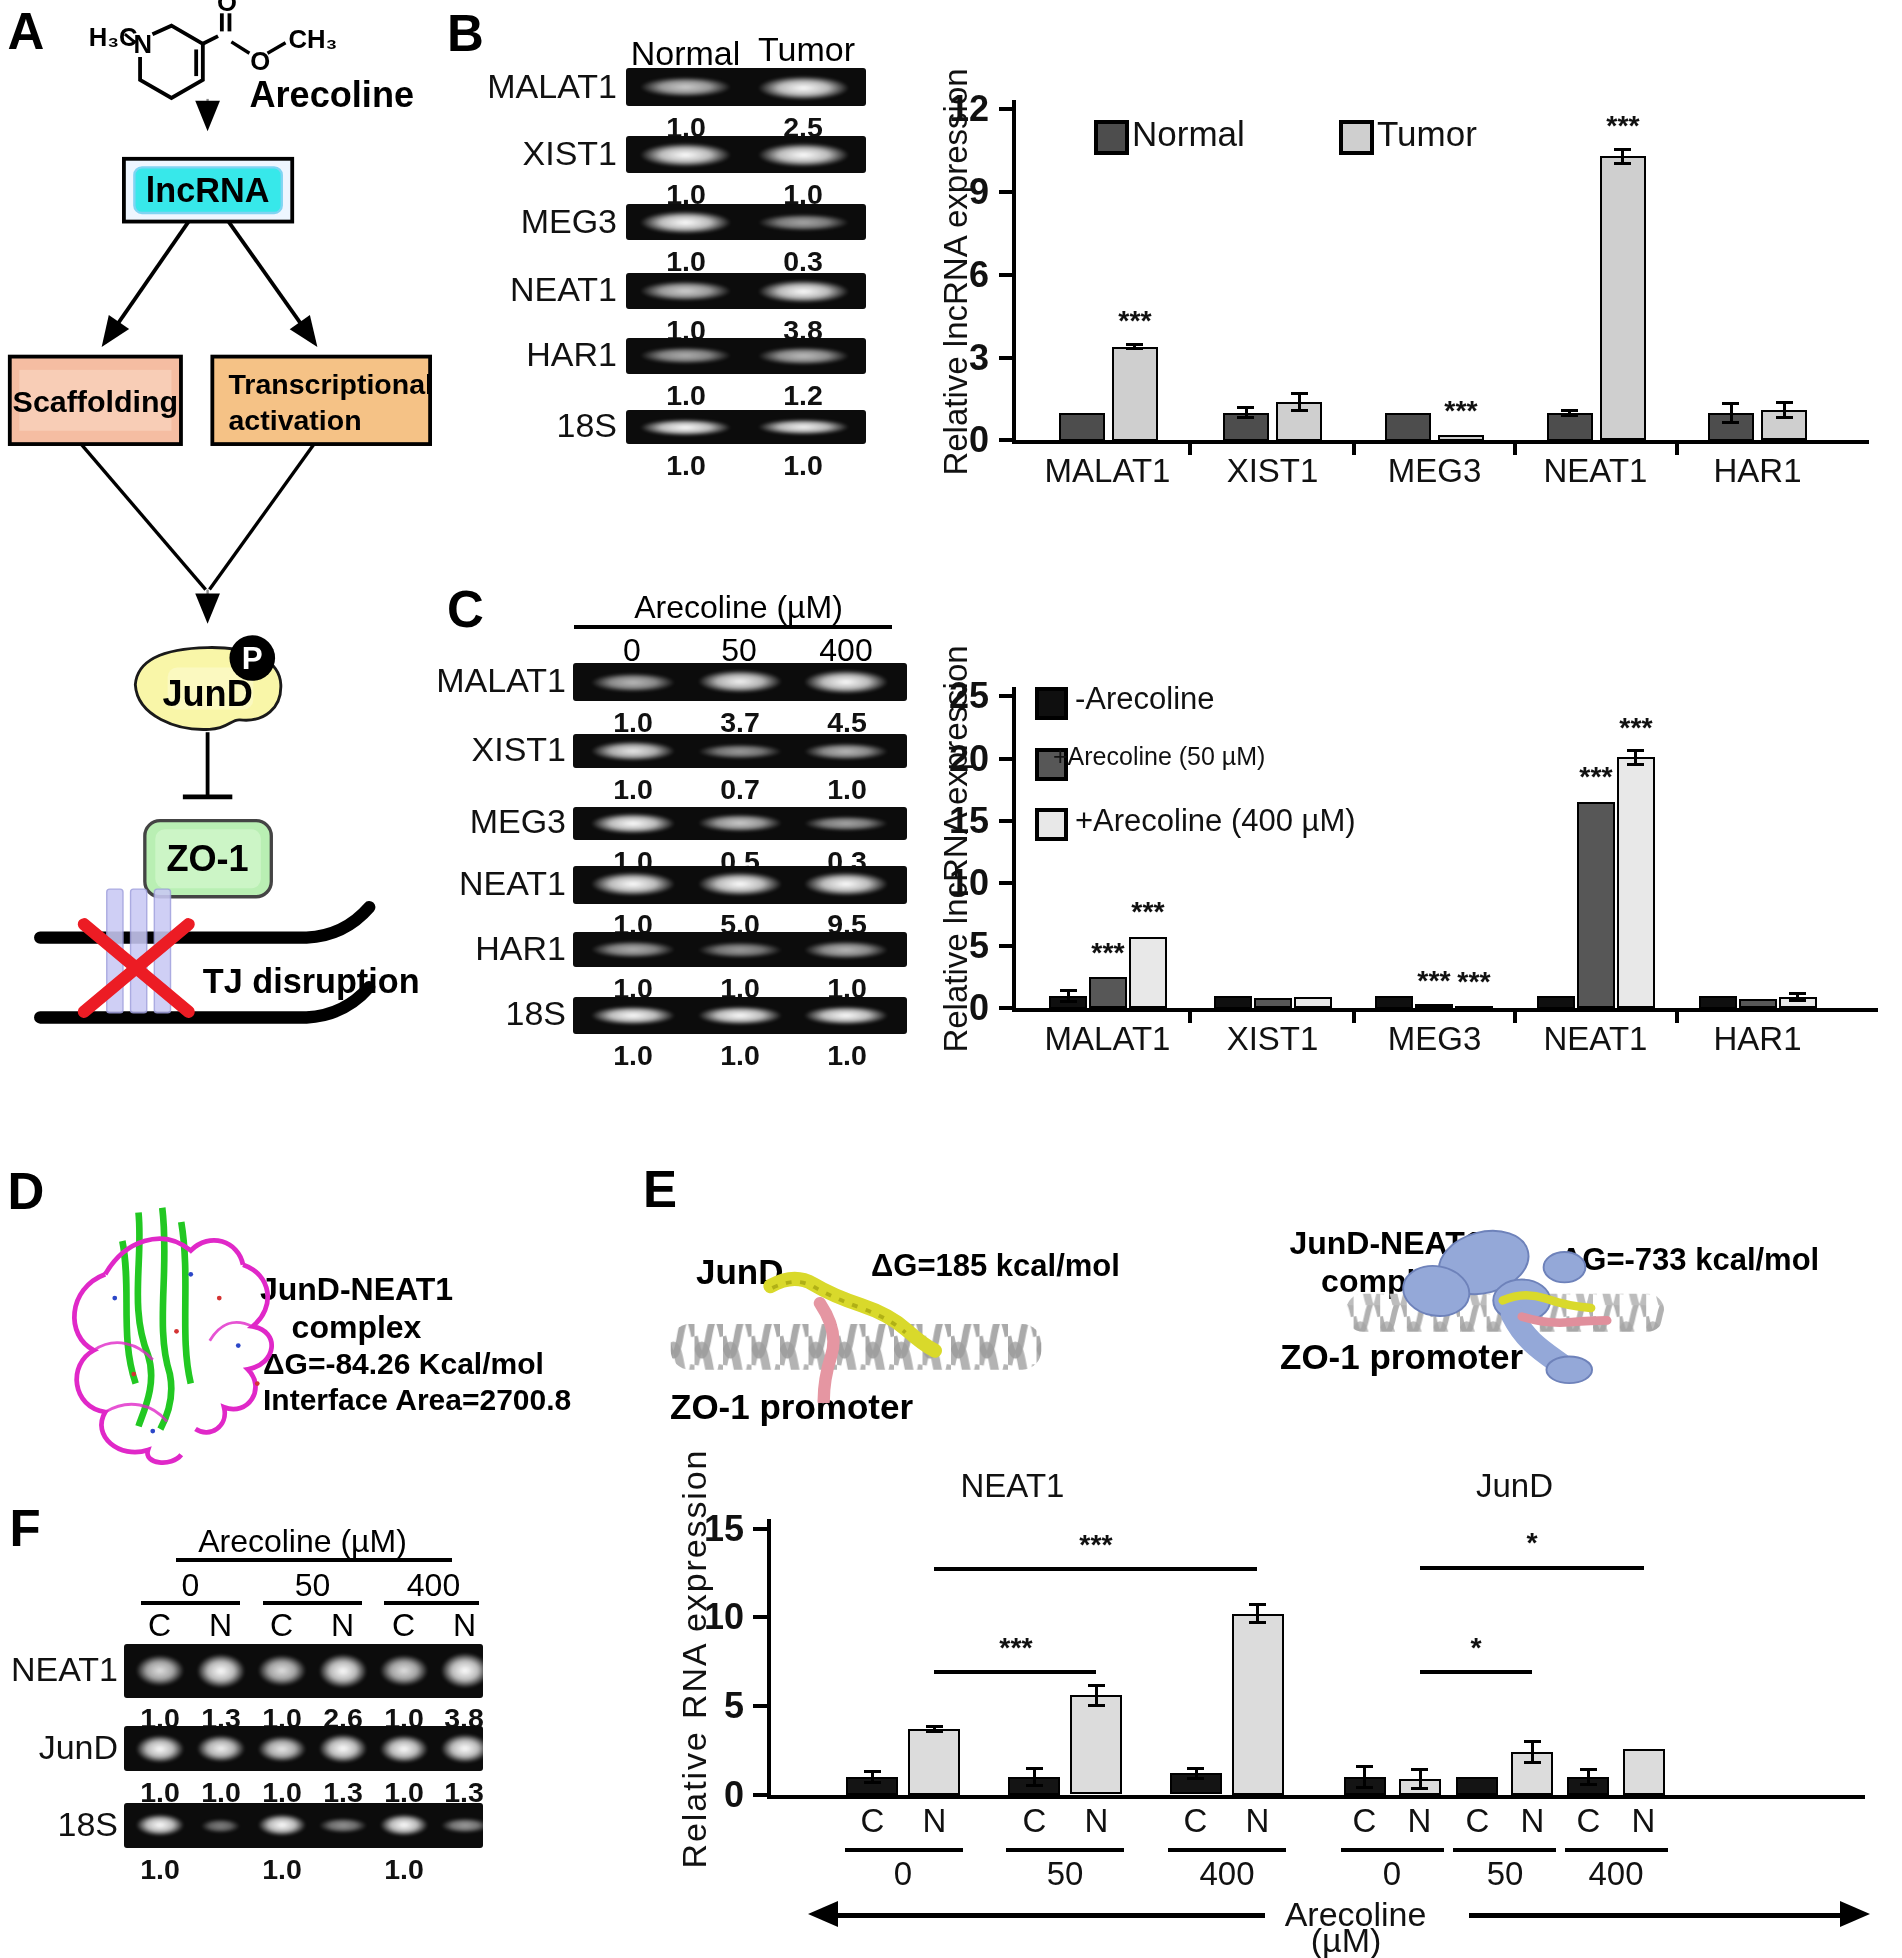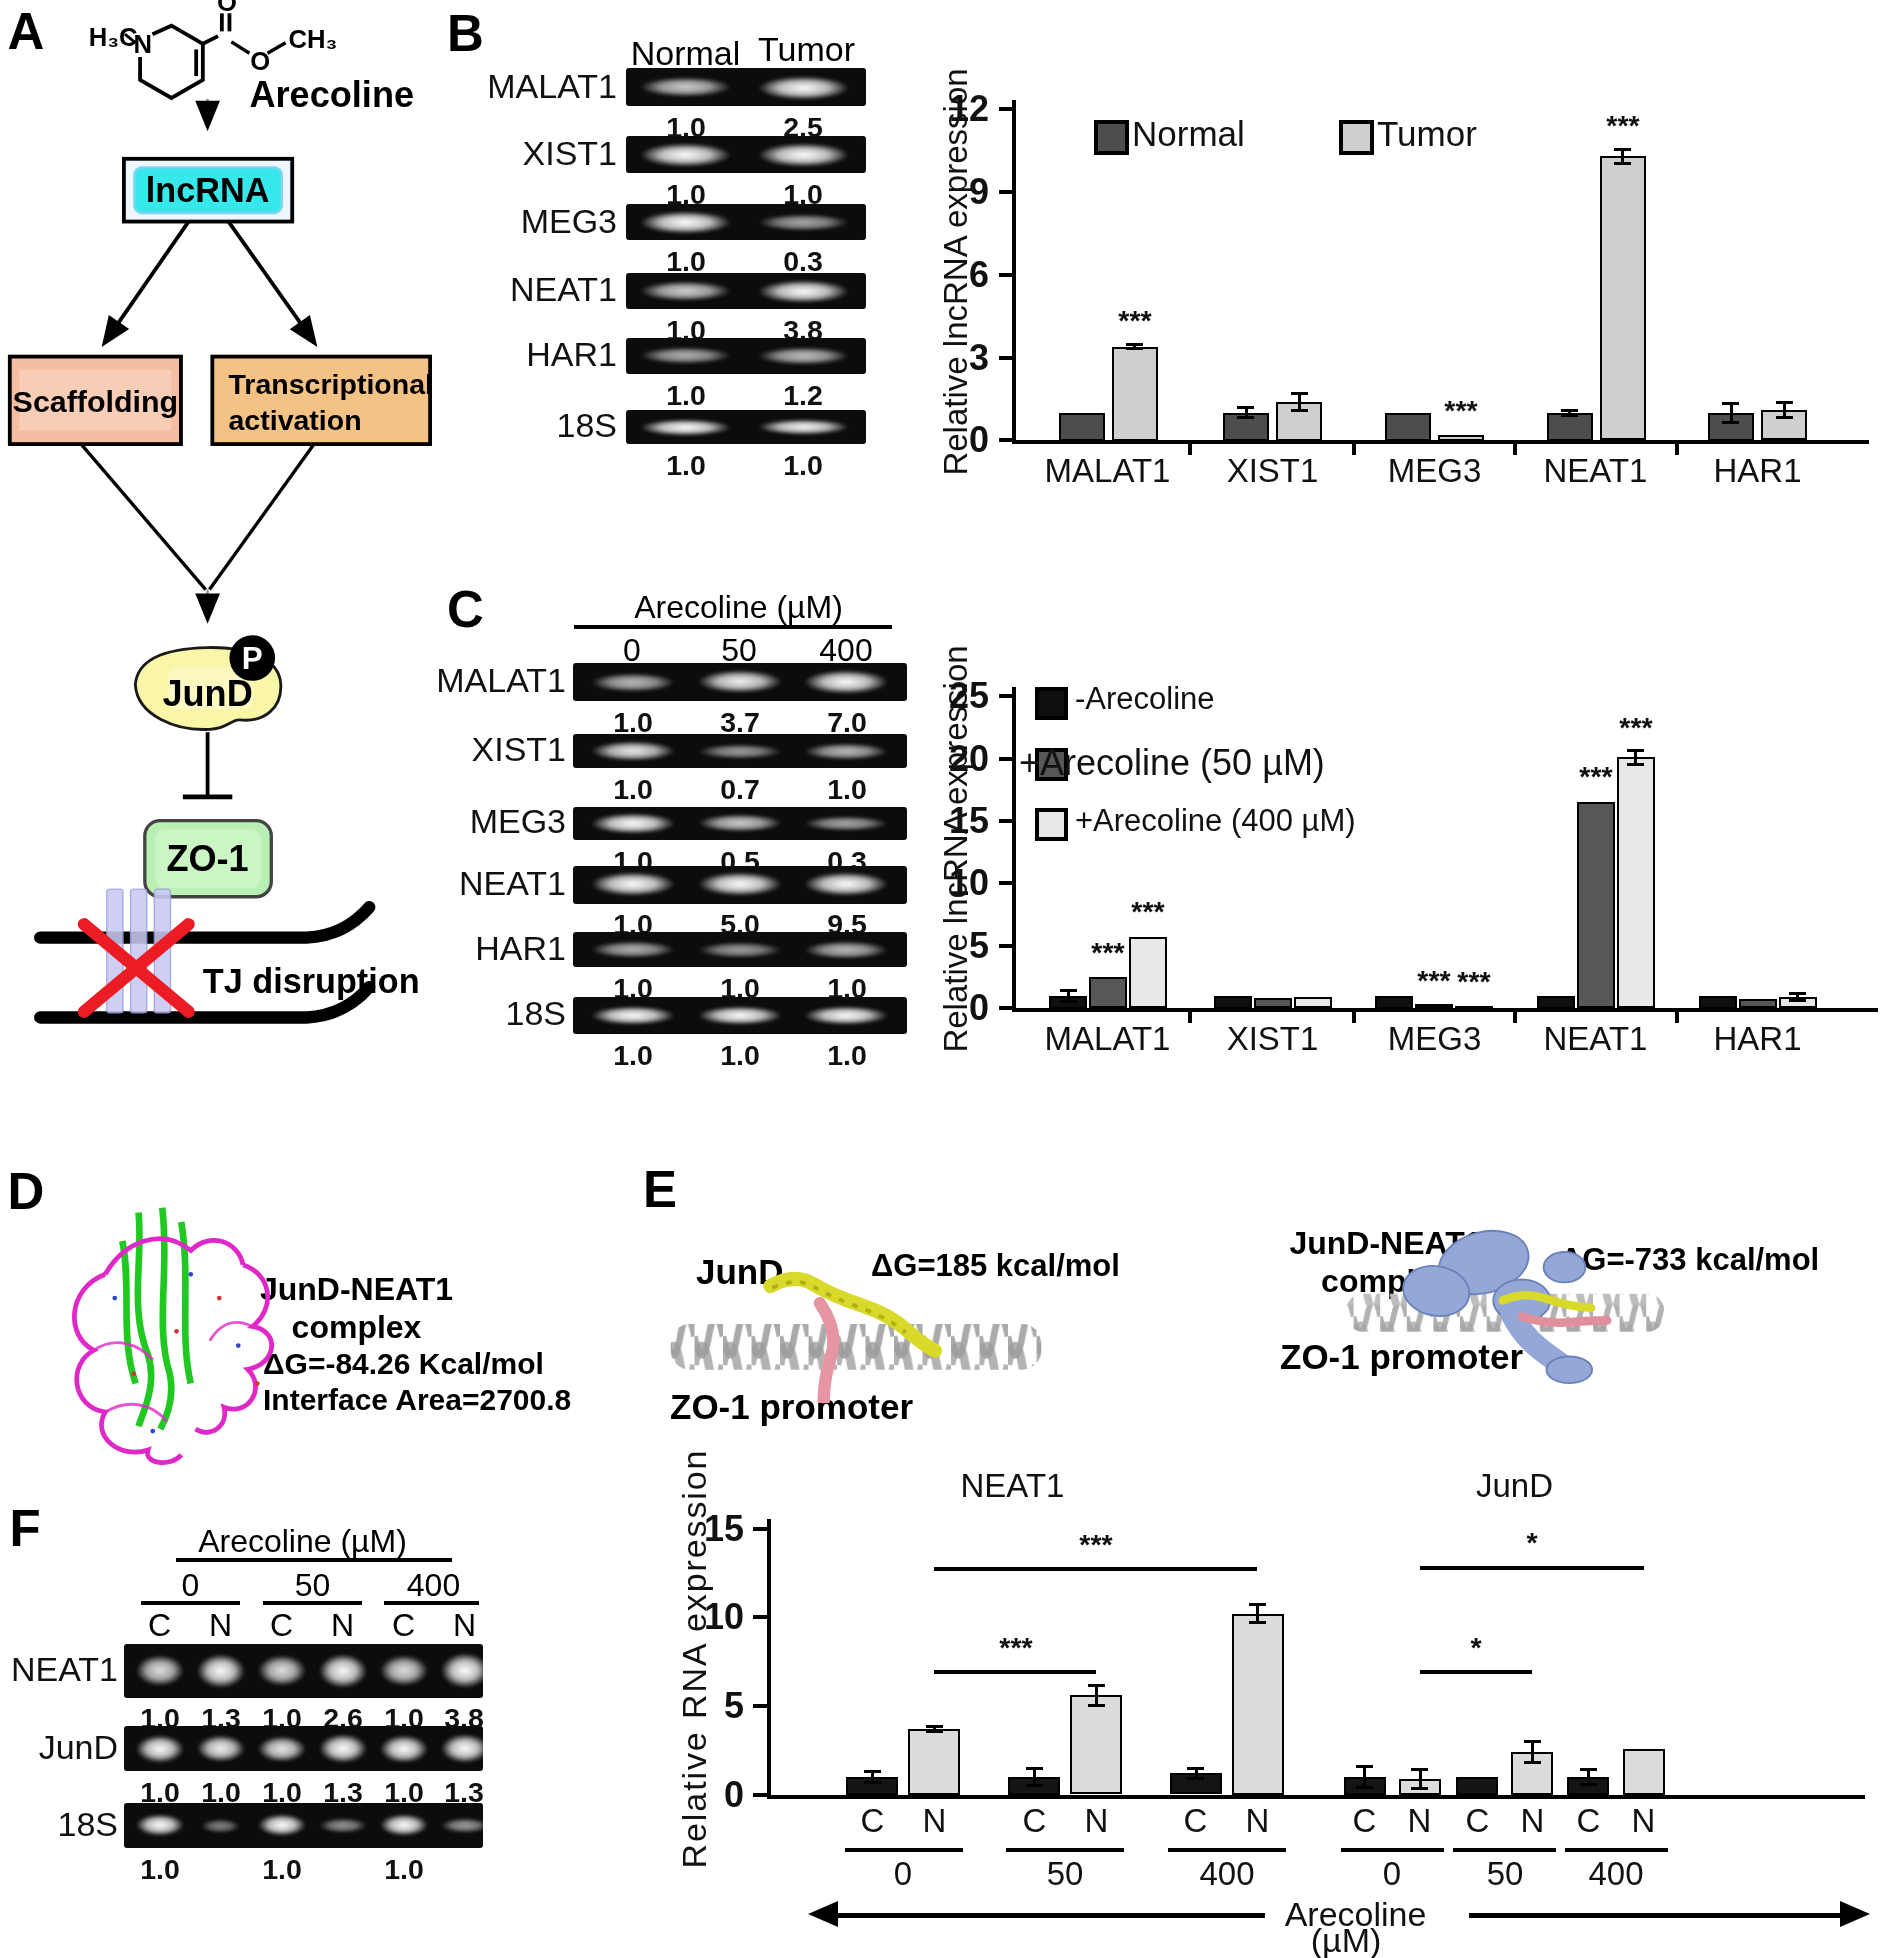--- a/index.html
+++ b/index.html
@@ -233,21 +233,21 @@
     <div style="position: absolute; left: 758px; top: 419px; width: 91px; height: 16.3px; border-radius: 50%; background: radial-gradient(closest-side, rgba(255, 255, 255, 0.97) 0%, rgba(255, 255, 255, 0.698) 55%, rgba(255, 255, 255, 0) 100%); filter: blur(1.4px);"></div>
     <div style="position: absolute; left: 643px; top: 449px; width: 86px; text-align: center; font-size: 28.5px; font-weight: 700; white-space: nowrap;">1.0</div>
     <div style="position: absolute; left: 760px; top: 449px; width: 86px; text-align: center; font-size: 28.5px; font-weight: 700; white-space: nowrap;">1.0</div>
     <div style="position: absolute; left: 347px; top: 661px; width: 219px; text-align: right; font-size: 34px; white-space: nowrap;">MALAT1</div>
     <div style="position: absolute; left: 573px; top: 663px; width: 334px; height: 38px; background: rgb(12, 12, 12); border-radius: 2.9px;"></div>
     <div style="position: absolute; left: 591px; top: 673px; width: 84px; height: 19px; border-radius: 50%; background: radial-gradient(closest-side, rgba(255, 255, 255, 0.718) 0%, rgba(255, 255, 255, 0.518) 55%, rgba(255, 255, 255, 0) 100%); filter: blur(1.4px);"></div>
     <div style="position: absolute; left: 698px; top: 670px; width: 84px; height: 23px; border-radius: 50%; background: radial-gradient(closest-side, rgba(255, 255, 255, 0.953) 0%, rgba(255, 255, 255, 0.686) 55%, rgba(255, 255, 255, 0) 100%); filter: blur(1.4px);"></div>
     <div style="position: absolute; left: 804px; top: 670px; width: 84px; height: 24px; border-radius: 50%; background: radial-gradient(closest-side, rgba(255, 255, 255, 0.992) 0%, rgba(255, 255, 255, 0.714) 55%, rgba(255, 255, 255, 0) 100%); filter: blur(1.4px);"></div>
     <div style="position: absolute; left: 590px; top: 706px; width: 86px; text-align: center; font-size: 28.5px; font-weight: 700; white-space: nowrap;">1.0</div>
     <div style="position: absolute; left: 697px; top: 706px; width: 86px; text-align: center; font-size: 28.5px; font-weight: 700; white-space: nowrap;">3.7</div>
-    <div style="position: absolute; left: 804px; top: 706px; width: 86px; text-align: center; font-size: 28.5px; font-weight: 700; white-space: nowrap;">7.0</div>
+    <div style="position: absolute; left: 804px; top: 706px; width: 86px; text-align: center; font-size: 28.5px; font-weight: 700; white-space: nowrap;">4.5</div>
     <div style="position: absolute; left: 347px; top: 730px; width: 219px; text-align: right; font-size: 34px; white-space: nowrap;">XIST1</div>
     <div style="position: absolute; left: 573px; top: 734px; width: 334px; height: 34px; background: rgb(12, 12, 12); border-radius: 2.9px;"></div>
     <div style="position: absolute; left: 591px; top: 741px; width: 84px; height: 20px; border-radius: 50%; background: radial-gradient(closest-side, rgba(255, 255, 255, 0.914) 0%, rgba(255, 255, 255, 0.66) 55%, rgba(255, 255, 255, 0) 100%); filter: blur(1.4px);"></div>
     <div style="position: absolute; left: 698px; top: 744px; width: 84px; height: 15px; border-radius: 50%; background: radial-gradient(closest-side, rgba(255, 255, 255, 0.6) 0%, rgba(255, 255, 255, 0.43) 55%, rgba(255, 255, 255, 0) 100%); filter: blur(1.4px);"></div>
     <div style="position: absolute; left: 804px; top: 743px; width: 84px; height: 17px; border-radius: 50%; background: radial-gradient(closest-side, rgba(255, 255, 255, 0.718) 0%, rgba(255, 255, 255, 0.518) 55%, rgba(255, 255, 255, 0) 100%); filter: blur(1.4px);"></div>
     <div style="position: absolute; left: 590px; top: 773px; width: 86px; text-align: center; font-size: 28.5px; font-weight: 700; white-space: nowrap;">1.0</div>
     <div style="position: absolute; left: 697px; top: 773px; width: 86px; text-align: center; font-size: 28.5px; font-weight: 700; white-space: nowrap;">0.7</div>
     <div style="position: absolute; left: 804px; top: 773px; width: 86px; text-align: center; font-size: 28.5px; font-weight: 700; white-space: nowrap;">1.0</div>
     <div style="position: absolute; left: 347px; top: 802px; width: 219px; text-align: right; font-size: 34px; white-space: nowrap;">MEG3</div>
     <div style="position: absolute; left: 573px; top: 807px; width: 334px; height: 33px; background: rgb(12, 12, 12); border-radius: 2.9px;"></div>
@@ -430,21 +430,21 @@
     <div style="position: absolute; left: 1789px; top: 992px; width: 17px; height: 2.9px; background: rgb(0, 0, 0);"></div>
     <div style="position: absolute; left: 1789px; top: 999px; width: 17px; height: 2.9px; background: rgb(0, 0, 0);"></div>
     <div style="position: absolute; left: 1024px; top: 1020px; width: 167px; text-align: center; font-size: 33px; white-space: nowrap;">MALAT1</div>
     <div style="position: absolute; left: 1189px; top: 1020px; width: 167px; text-align: center; font-size: 33px; white-space: nowrap;">XIST1</div>
     <div style="position: absolute; left: 1351px; top: 1020px; width: 167px; text-align: center; font-size: 33px; white-space: nowrap;">MEG3</div>
     <div style="position: absolute; left: 1512px; top: 1020px; width: 167px; text-align: center; font-size: 33px; white-space: nowrap;">NEAT1</div>
     <div style="position: absolute; left: 1674px; top: 1020px; width: 167px; text-align: center; font-size: 33px; white-space: nowrap;">HAR1</div>
     <div style="position: absolute; left: 1035px; top: 687px; width: 25px; height: 25px; background: rgb(15, 15, 15); border: 4.8px solid rgb(0, 0, 0);"></div>
     <div style="position: absolute; left: 1075px; top: 681px; font-size: 31px; white-space: nowrap;">-Arecoline</div>
     <div style="position: absolute; left: 1035px; top: 748px; width: 25px; height: 25px; background: rgb(87, 87, 87); border: 4.8px solid rgb(0, 0, 0);"></div>
-    <div style="position: absolute; left: 1019px; top: 742px; font-size: 36px; white-space: nowrap;">+Arecoline (50 µM)</div>
+    <div style="position: absolute; left: 1053px; top: 742px; font-size: 25px; white-space: nowrap;">+Arecoline (50 µM)</div>
     <div style="position: absolute; left: 1035px; top: 808px; width: 25px; height: 25px; background: rgb(232, 232, 232); border: 4.8px solid rgb(0, 0, 0);"></div>
     <div style="position: absolute; left: 1075px; top: 803px; font-size: 31px; white-space: nowrap;">+Arecoline (400 µM)</div>
     <div style="position: absolute; left: 767px; top: 1519px; width: 3.8px; height: 276px; background: rgb(0, 0, 0);"></div>
     <div style="position: absolute; left: 767px; top: 1795px; width: 1098px; height: 3.8px; background: rgb(0, 0, 0);"></div>
     <div style="position: absolute; left: 753px; top: 1793px; width: 17px; height: 3.8px; background: rgb(0, 0, 0);"></div>
     <div style="position: absolute; left: 668px; top: 1774px; width: 76px; text-align: right; font-size: 36px; font-weight: 600; white-space: nowrap;">0</div>
     <div style="position: absolute; left: 753px; top: 1704px; width: 17px; height: 3.8px; background: rgb(0, 0, 0);"></div>
     <div style="position: absolute; left: 668px; top: 1685px; width: 76px; text-align: right; font-size: 36px; font-weight: 600; white-space: nowrap;">5</div>
     <div style="position: absolute; left: 753px; top: 1615px; width: 17px; height: 3.8px; background: rgb(0, 0, 0);"></div>
     <div style="position: absolute; left: 668px; top: 1596px; width: 76px; text-align: right; font-size: 36px; font-weight: 600; white-space: nowrap;">10</div>

